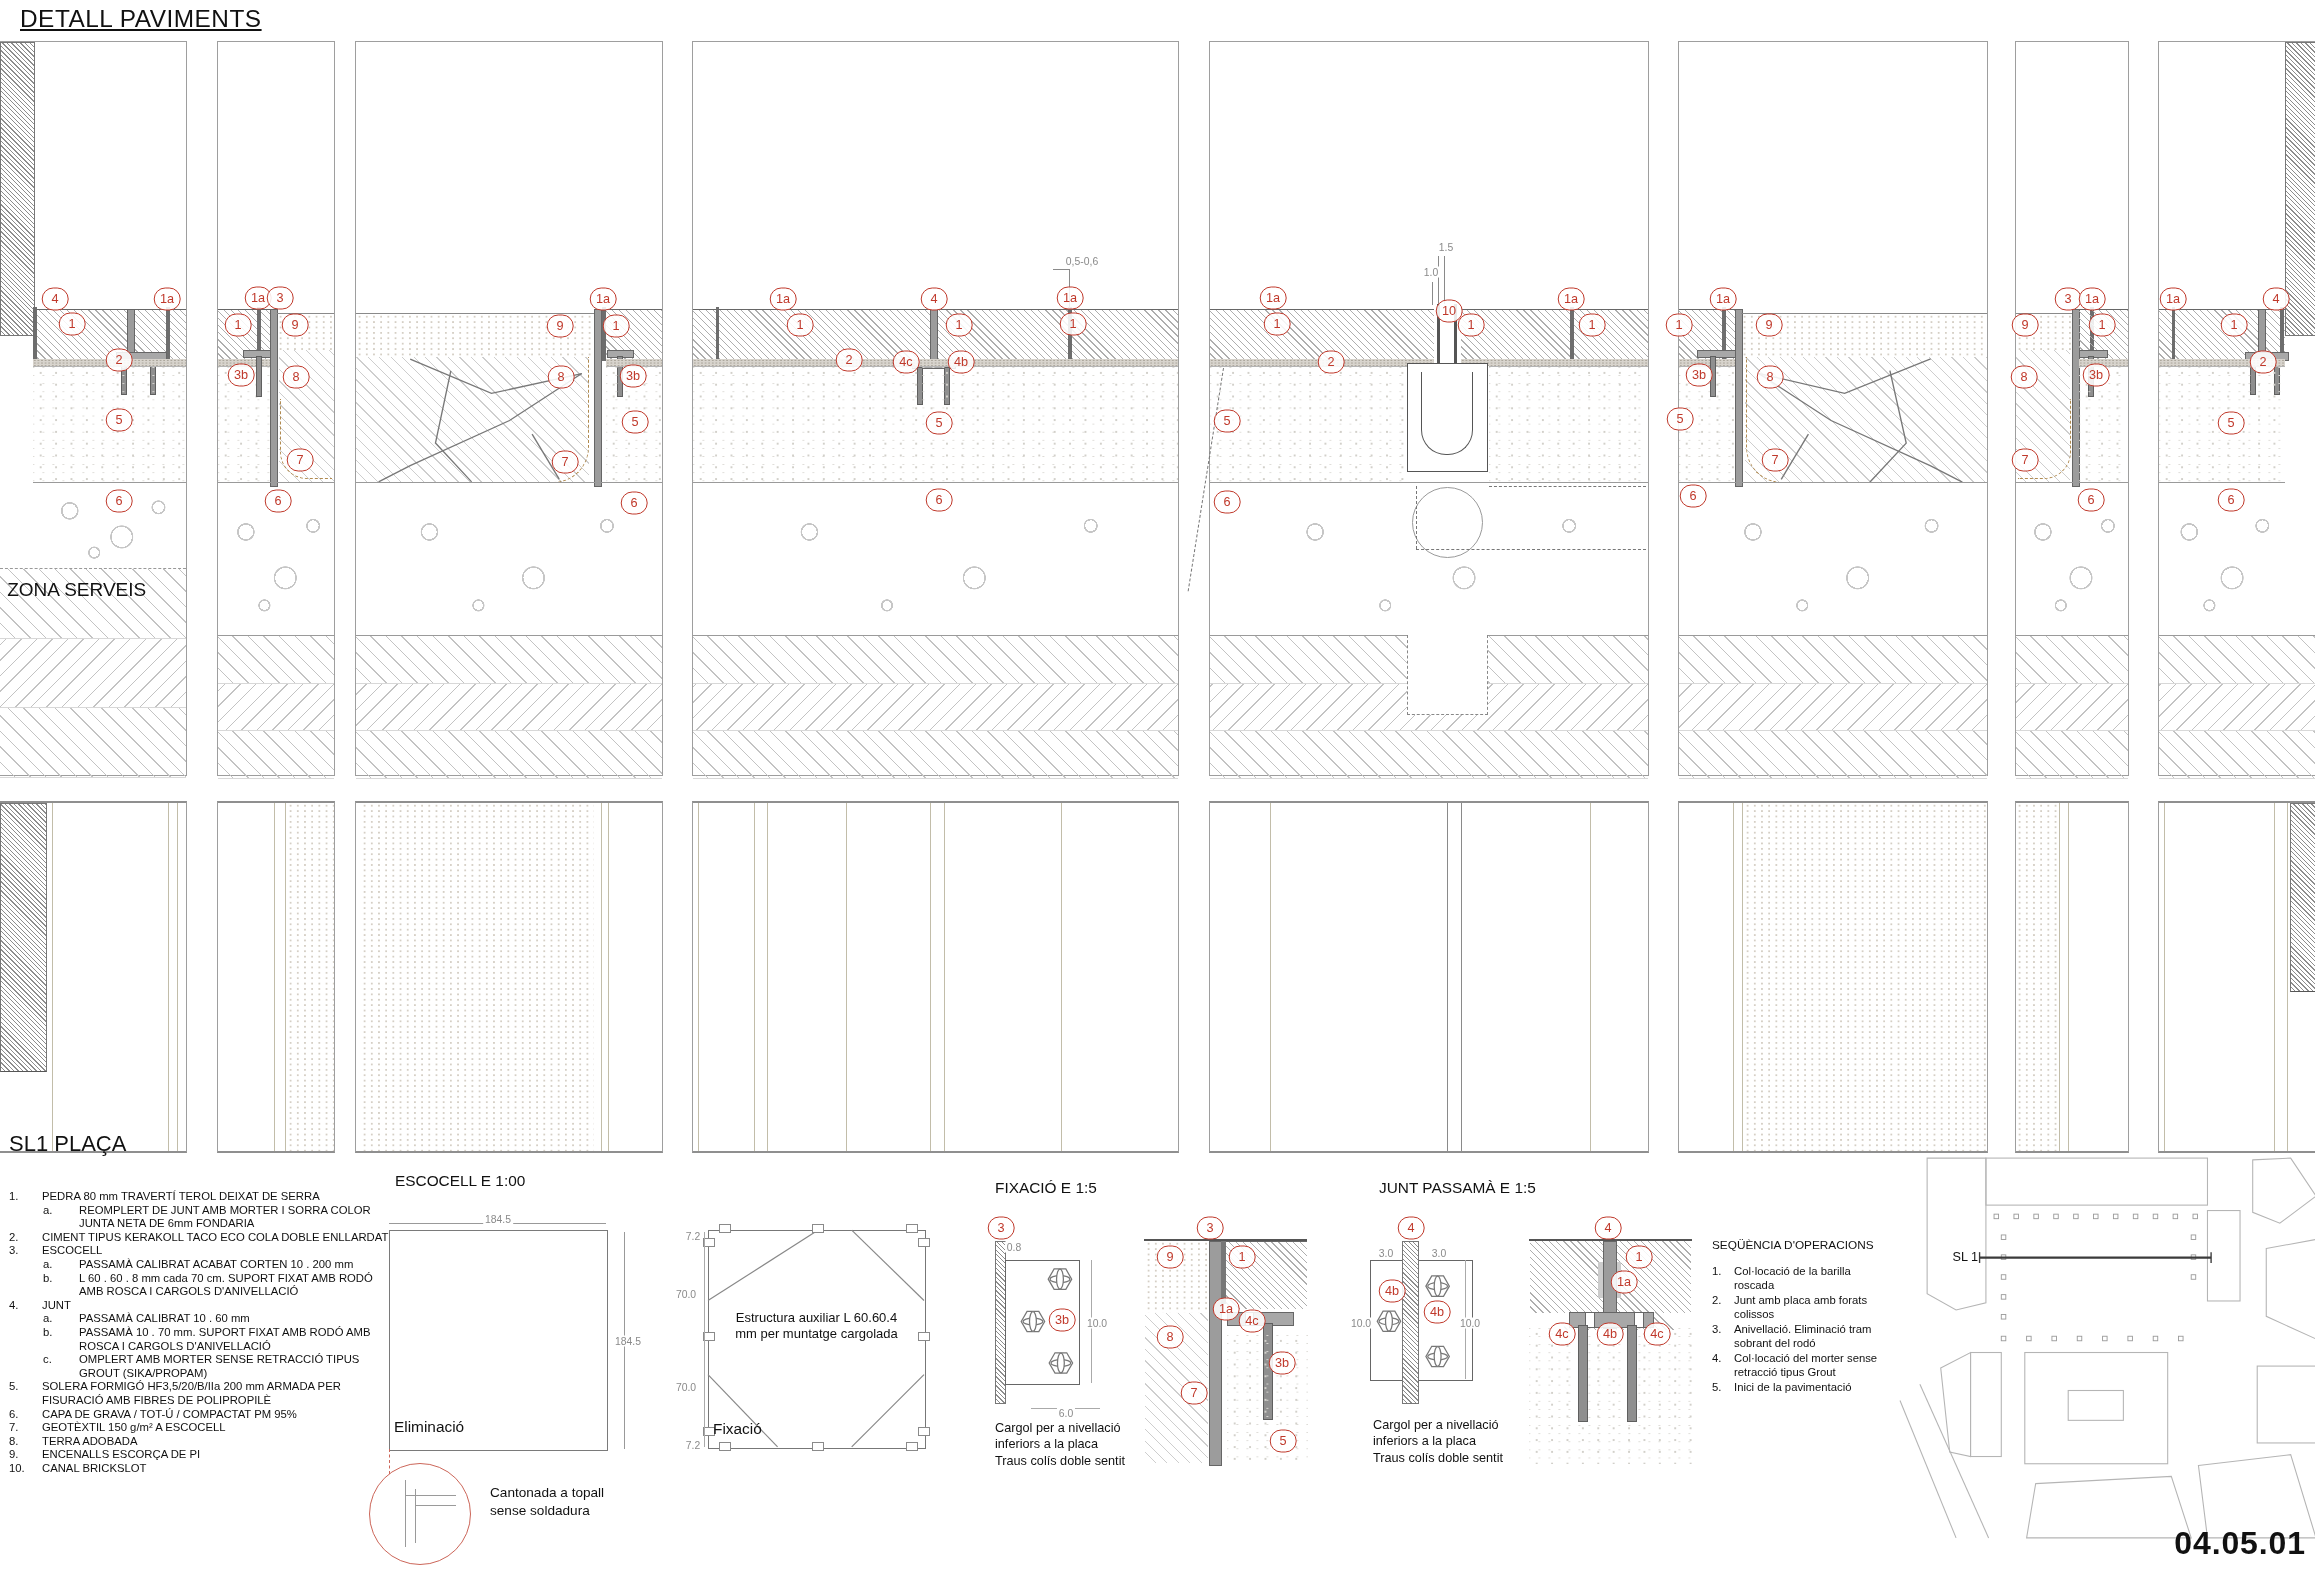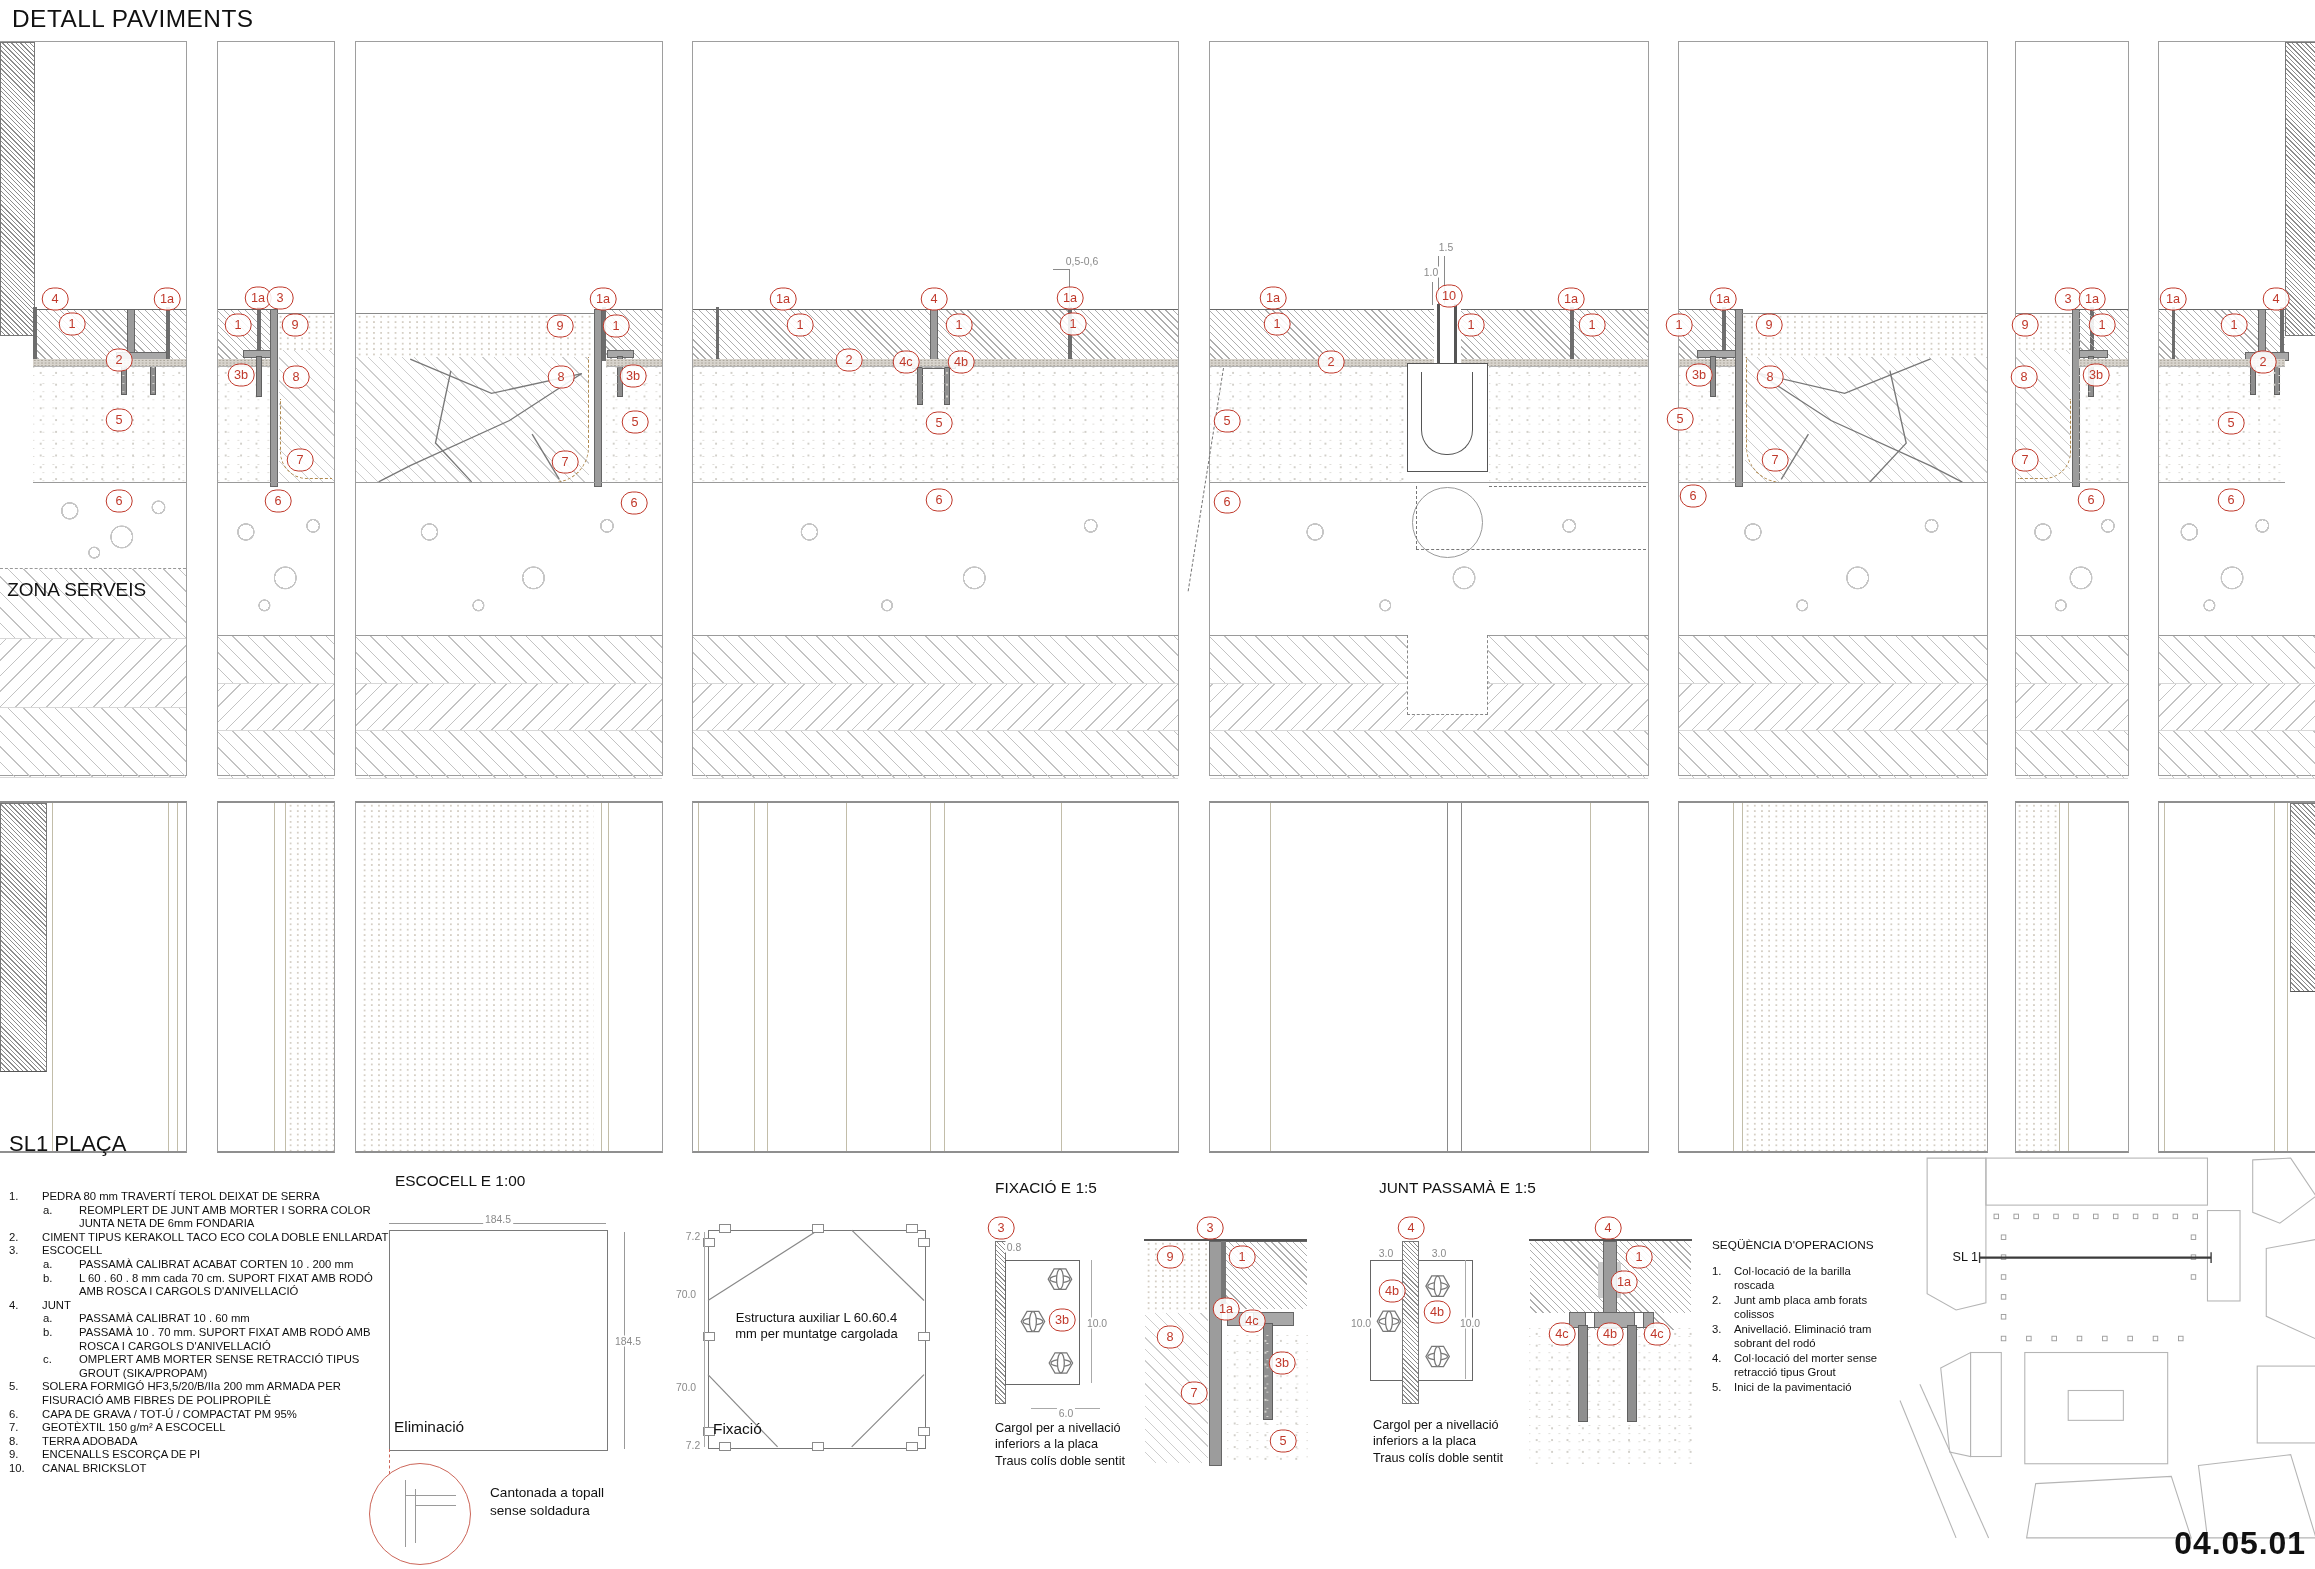--- a/index.html
+++ b/index.html
@@ -55,21 +55,21 @@
   #seq .lrow .ln{width:22px;}
   .sheetno{position:absolute;left:2158px;top:1525px;width:148px;text-align:right;font-size:32px;font-weight:bold;letter-spacing:0.9px;}
   svg{position:absolute;overflow:visible;}
   .clip{position:absolute;width:10px;height:7.2px;border:0.9px solid #8a8a8a;background:#fff;}
 </style>
 </head>
 <body>
 
 <div class="sheet">
 
-  <div class="abs lbl-big" style="left:12px;top:5.4px;">DETALL PAVIMENTS</div>
+  <div class="abs lbl-big" style="left:20px;top:5.4px;text-decoration:underline;">DETALL PAVIMENTS</div>
 
   <div class="panel" style="left:0;width:186px;border-left:none;">
     <div class="wallh" style="left:0;top:0;width:33px;height:292px;"></div>
     <div class="st" style="left:33px;right:0;top:267px;height:50px;"></div>
     <div class="joint" style="left:33px;top:265px;height:54px;"></div>
     <div class="joint" style="left:166px;top:265px;height:54px;"></div>
     <div class="plate" style="left:127px;top:267px;width:6.3px;height:47px;"></div>
     <div class="flange" style="left:116px;top:310px;width:49px;height:7.2px;"></div>
     <div class="rod" style="left:121px;top:318px;width:3.6px;height:33px;"></div>
     <div class="rod" style="left:150px;top:318px;width:3.6px;height:33px;"></div>
@@ -583,21 +583,21 @@
       <div class="co" style="left: 961px; top: 362px;">4b</div>
       <div class="co" style="left: 939px; top: 423px;">5</div>
       <div class="co" style="left: 939px; top: 500px;">6</div>
       <div class="co" style="left: 1070px; top: 298px;">1a</div>
       <div class="co" style="left: 1073px; top: 324px;">1</div>
       <div class="co" style="left: 1273px; top: 298px;">1a</div>
       <div class="co" style="left: 1277px; top: 324px;">1</div>
       <div class="co" style="left: 1331px; top: 362px;">2</div>
       <div class="co" style="left: 1227px; top: 421px;">5</div>
       <div class="co" style="left: 1227px; top: 502px;">6</div>
-      <div class="co" style="left: 1449px; top: 296px;">10</div>
+      <div class="co" style="left: 1449px; top: 311px;">10</div>
       <div class="co" style="left: 1471px; top: 325px;">1</div>
       <div class="co" style="left: 1571px; top: 299px;">1a</div>
       <div class="co" style="left: 1592px; top: 325px;">1</div>
       <div class="co" style="left: 1679px; top: 325px;">1</div>
       <div class="co" style="left: 1723px; top: 299px;">1a</div>
       <div class="co" style="left: 1769px; top: 325px;">9</div>
       <div class="co" style="left: 1699px; top: 375px;">3b</div>
       <div class="co" style="left: 1770px; top: 377px;">8</div>
       <div class="co" style="left: 1680px; top: 419px;">5</div>
       <div class="co" style="left: 1775px; top: 460px;">7</div>

